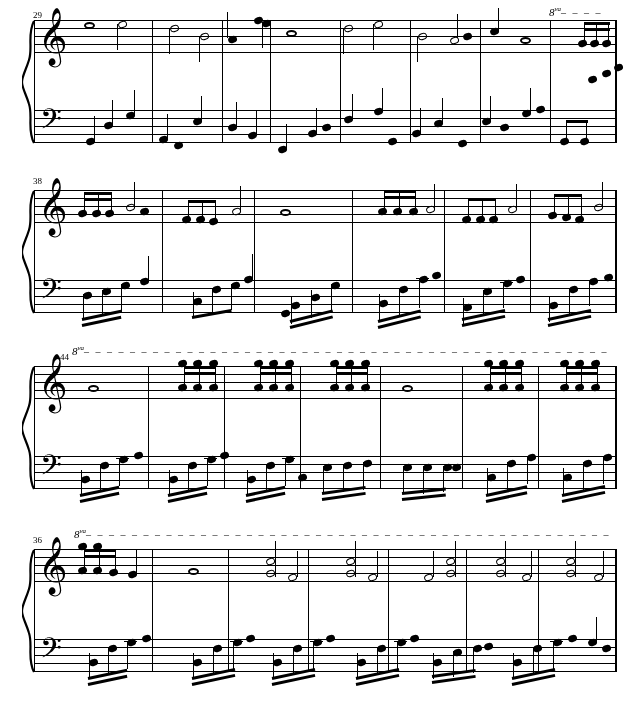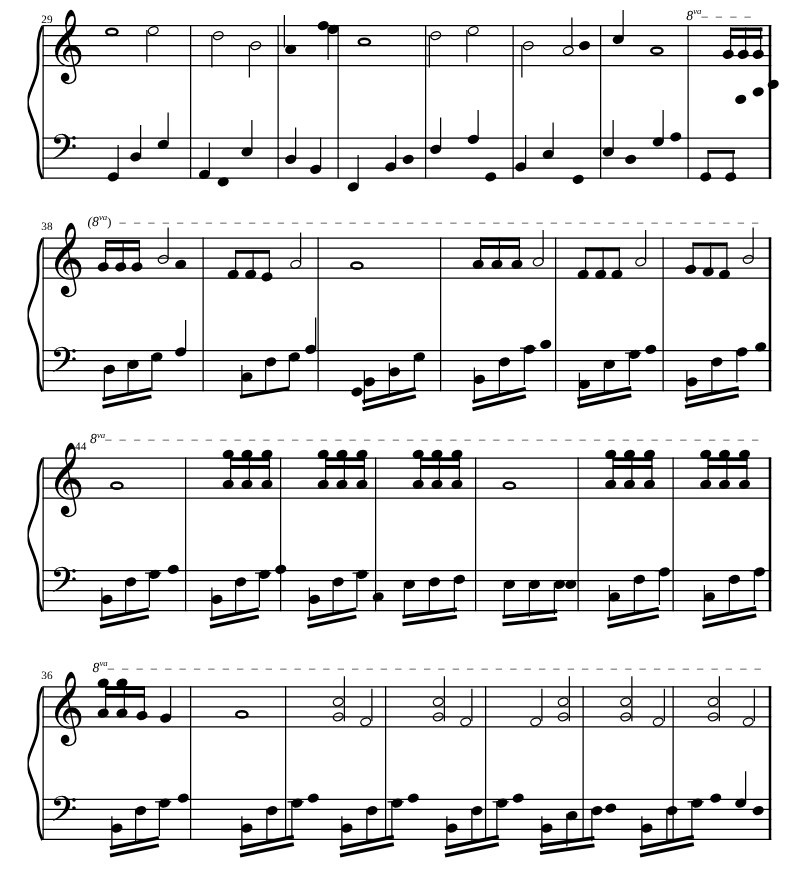--- a/index.html
+++ b/index.html
@@ -250,23 +250,20 @@
       <div class="beam" style="left:544px;top:100px;width:22px;"></div>
       <div class="stem" style="left:544px;top:100px;height:22px;"></div>
       <div class="stem" style="left:564px;top:100px;height:22px;"></div>
       <div class="nh" style="left:538px;top:118px;"></div>
       <div class="nh" style="left:558px;top:118px;"></div>
     </div>
   </div>
 
   <div class="system" style="top:168px;height:168px;">
     <div class="measure-number" style="left:33px;top:8px;">38</div>
-    <div class="ottava" style="left:70px;top:2px;">
-      <span>(8</span><sup>va</sup><span class="dashes">) – – – – – – – – – – – – – – – – – – – – – – – – – – – – – – – – – – – – – – – – – – – – –</span>
-    </div>
 
     <div class="stavegroup" style="left:22px;top:22px;width:595px;height:125px;">
       <div class="brace" style="left:0px;top:0px;">
         <svg width="14" height="125" viewBox="0 0 14 125">
           <path d="M12 1 C5 14 11 28 7 40 C4 50 0 56 0 62 C0 68 4 74 7 84 C11 96 5 110 12 123" fill="none" stroke="#000" stroke-width="2.2"></path>
         </svg>
       </div>
       <div class="staff" style="top:0px;left:12px;width:583px;height:33px;">
         <div class="line" style="top:0px;"></div>
           <div class="line" style="top:8px;"></div>

